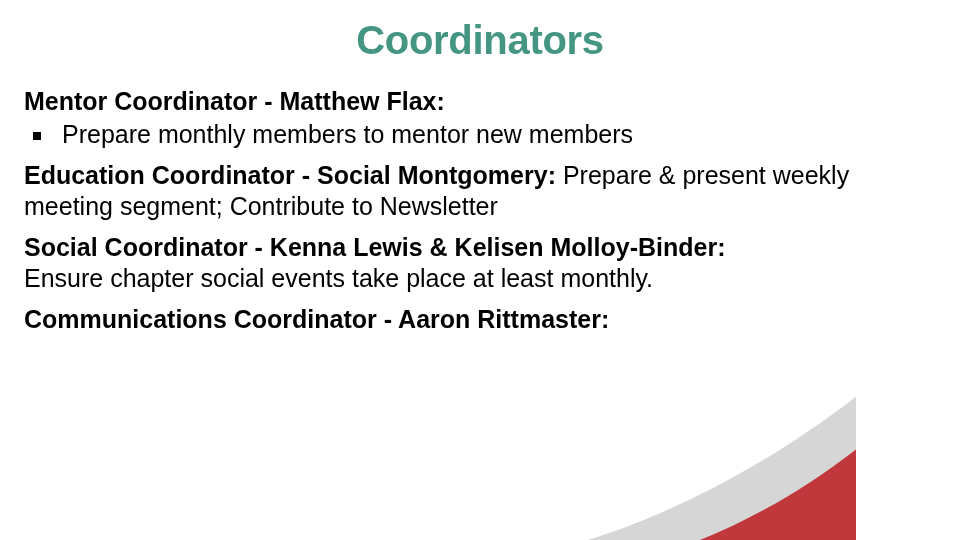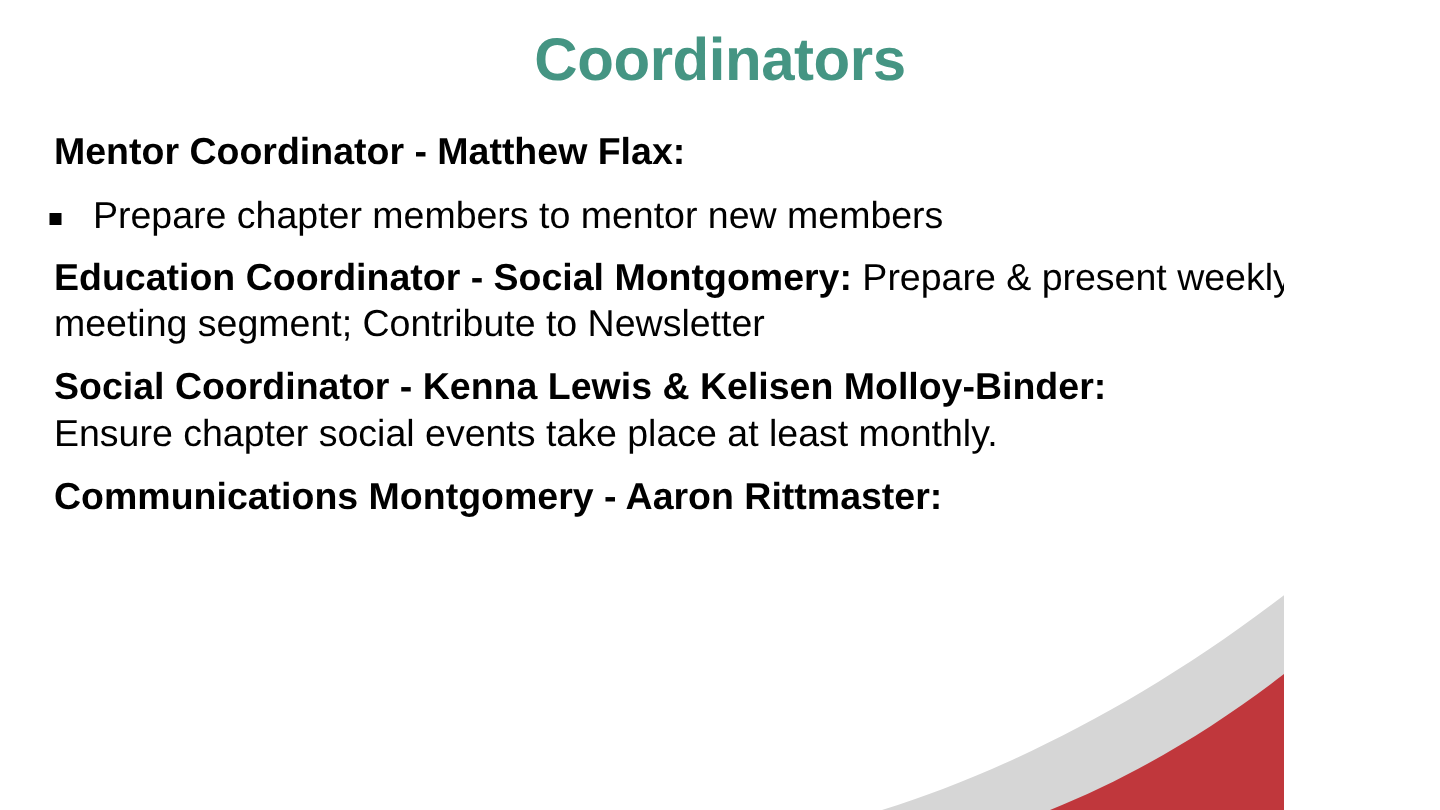--- a/index.html
+++ b/index.html
@@ -54,21 +54,21 @@
   }
 
   .section {
     margin: 0 0 6px 0;
   }
 
   .para {
     font-size: 25px;
     line-height: 1.22;
     color: #000000;
-    margin: 12px;
+    margin: 0;
     padding: 0;
     text-indent: 0;
   }
   .para.head-para {
     margin-top: 11px;
   }
   .para.first-head {
     margin-top: 0;
   }
   .bold {
@@ -111,30 +111,30 @@
     <path d="M 700 540 C 800 500, 900 425, 960 347 L 960 540 Z" fill="#C0373C"></path>
   </svg>
 
   <div id="slide-title">Coordinators</div>
 
   <div id="body-content">
 
     <div class="section">
       <p class="para head-para first-head"><span class="bold">Mentor Coordinator - Matthew Flax:</span><span class="normal"></span></p>
       <ul class="bullets">
-        <li><span class="sq-bullet"></span><span>Prepare chapter members to mentor new members</span></li>
+        <li><span class="sq-bullet"></span><span>Prepare monthly members to mentor new members</span></li>
       </ul>
     </div>
 
     <div class="section">
       <p class="para head-para"><span class="bold">Education Coordinator - Social Montgomery:</span><span class="normal"> Prepare &amp; present weekly meeting segment; Contribute to Newsletter</span></p>
     </div>
 
     <div class="section">
       <p class="para head-para"><span class="bold">Social Coordinator - Kenna Lewis &amp; Kelisen Molloy-Binder:</span><br><span class="normal">Ensure chapter social events take place at least monthly.</span></p>
     </div>
 
     <div class="section">
-      <p class="para head-para"><span class="bold">Communications Montgomery - Aaron Rittmaster:</span><br></p>
+      <p class="para head-para"><span class="bold">Communications Coordinator - Aaron Rittmaster:</span><br></p>
     </div>
 
   </div>
 </div>
 
 </body></html>

